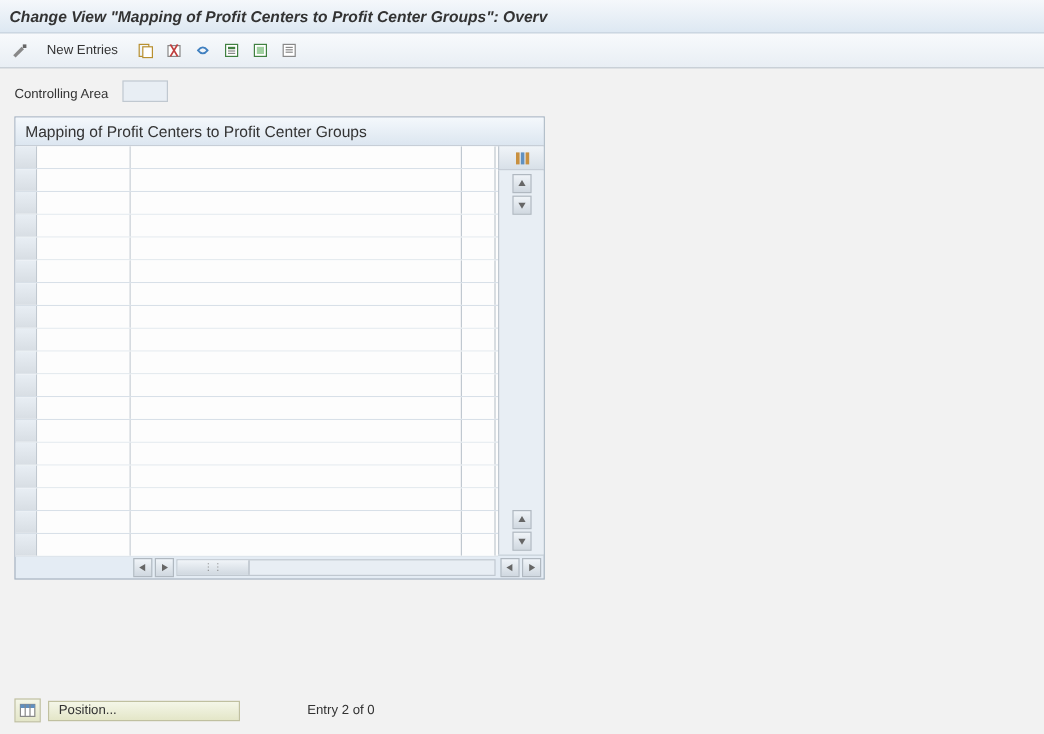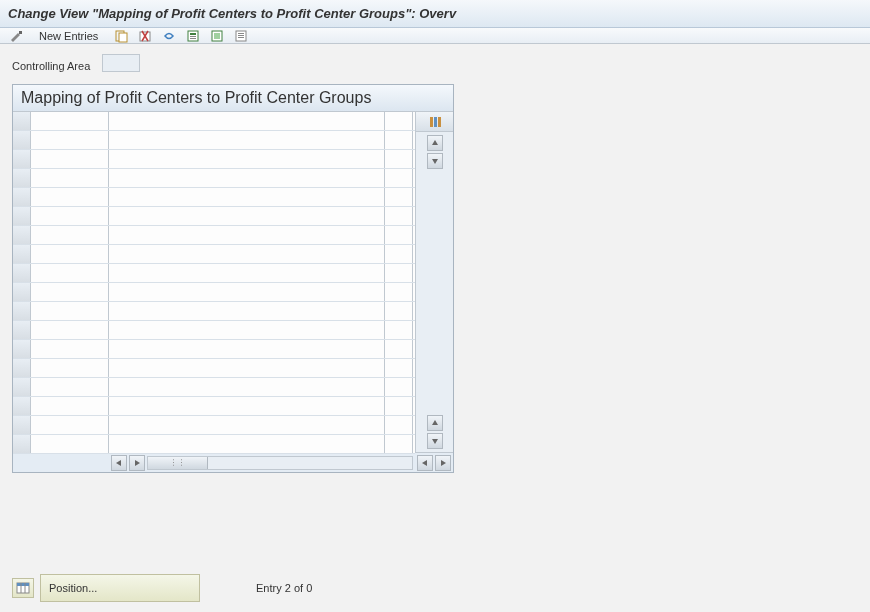--- a/index.html
+++ b/index.html
@@ -21,21 +21,21 @@
       padding: 0 8px;
     }
     .title-text {
       font-weight: bold;
       font-style: italic;
       font-size: 13px;
       color: #333;
     }
     .toolbar {
       background: linear-gradient(to bottom, #f8fafc, #e8eef4);
-      height: 16px;
+      height: 29px;
       border-bottom: 1px solid #c0c8d0;
       display: flex;
       align-items: center;
       padding: 0 6px;
       gap: 4px;
       position: relative;
     }
     .tb-icon {
       width: 20px;
       height: 20px;
@@ -83,21 +83,21 @@
     }
     .table-panel {
       width: 442px;
       border: 1px solid #a8b4c0;
       background: #e4ecf4;
     }
     .table-title {
       background: linear-gradient(to bottom, #f4f8fc, #dce6f0);
       border-bottom: 1px solid #c0c8d0;
       padding: 4px 8px;
-      font-size: 16px;
+      font-size: 13px;
     }
     .table-container {
       display: flex;
     }
     .table-main {
       flex: 1;
       display: flex;
       flex-direction: column;
     }
     .table-header {
@@ -216,21 +216,21 @@
       width: 22px;
       height: 20px;
       background: linear-gradient(to bottom, #f4f6e8, #e4e6c8);
       border: 1px solid #c0c0a0;
       display: flex;
       align-items: center;
       justify-content: center;
     }
     .position-btn {
       width: 160px;
-      height: 28px;
+      height: 17px;
       background: linear-gradient(to bottom, #f4f6e8, #e4e6c8);
       border: 1px solid #c0c0a0;
       padding: 0 8px;
       display: flex;
       align-items: center;
       font-size: 11px;
       cursor: pointer;
     }
     .entry-text {
       margin-left: 50px;

